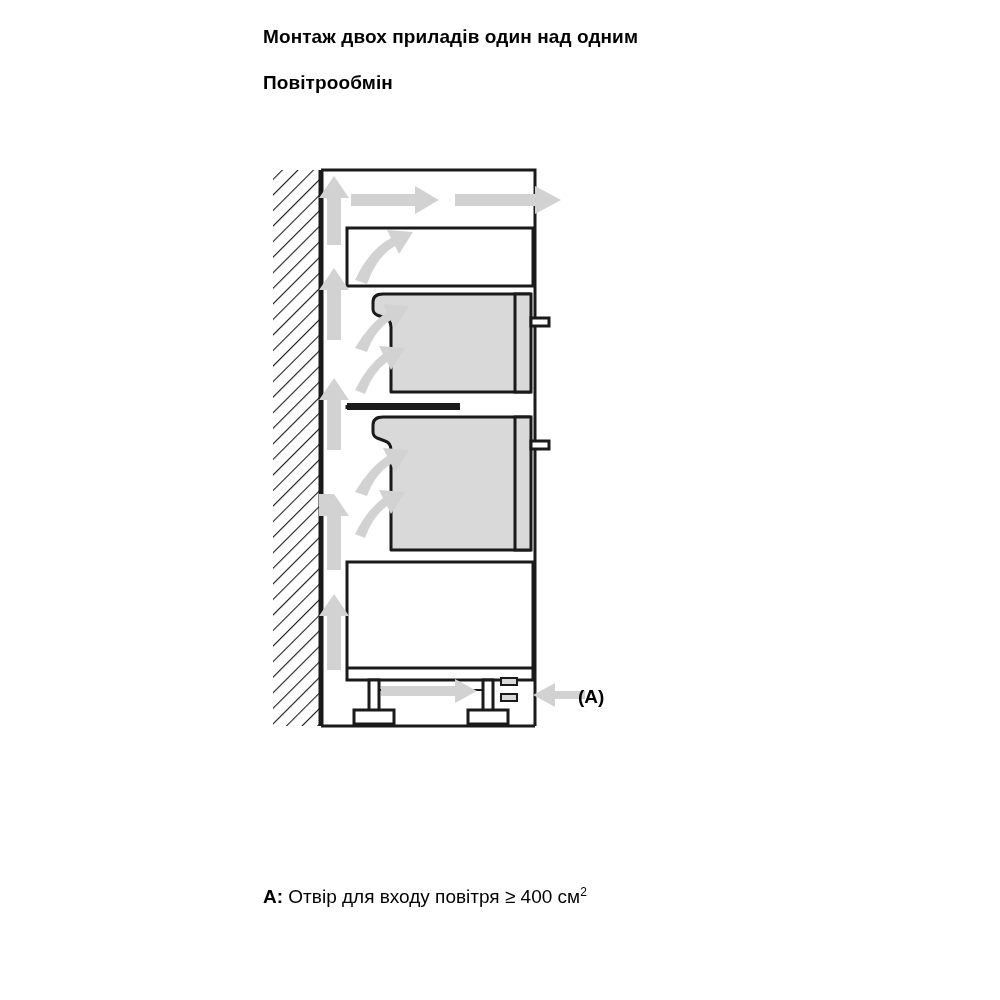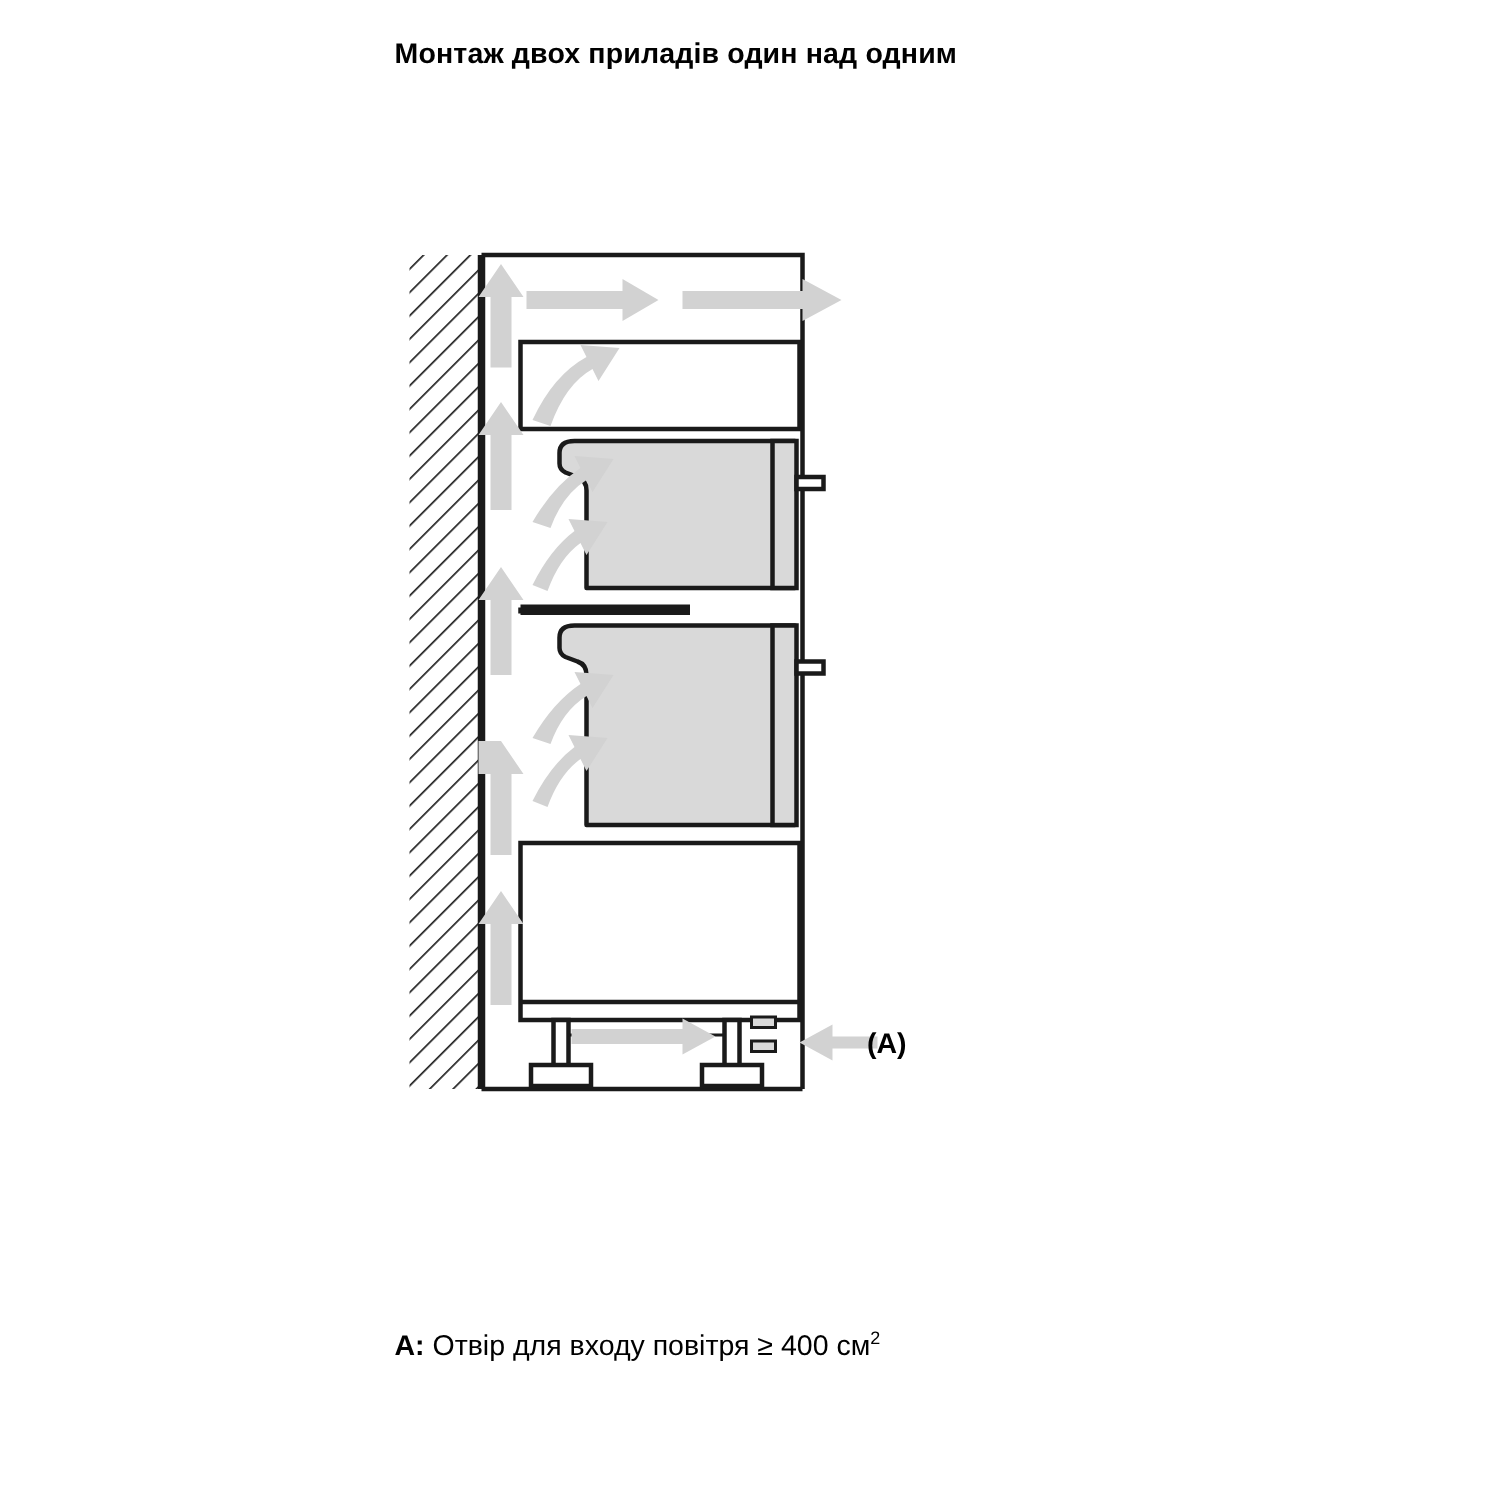--- a/index.html
+++ b/index.html
@@ -70,20 +70,21 @@
     font-weight: bold;
   }
 </style>
 </head>
 <body>
 
 <div class="page">
 
   <div class="title-block">
     <div class="title-main">Монтаж двох приладів один над одним</div>
+    <div class="title-sub">Повітрообмін</div>
   </div>
 
   <div class="figure">
     <svg width="420" height="600" viewBox="0 0 420 600" xmlns="http://www.w3.org/2000/svg">
       <defs>
         <pattern id="hatchPattern" width="11" height="11" patternTransform="rotate(45)" patternUnits="userSpaceOnUse">
           <line x1="0" y1="0" x2="0" y2="11" stroke="#1a1a1a" stroke-width="2.2"></line>
         </pattern>
       </defs>
 

